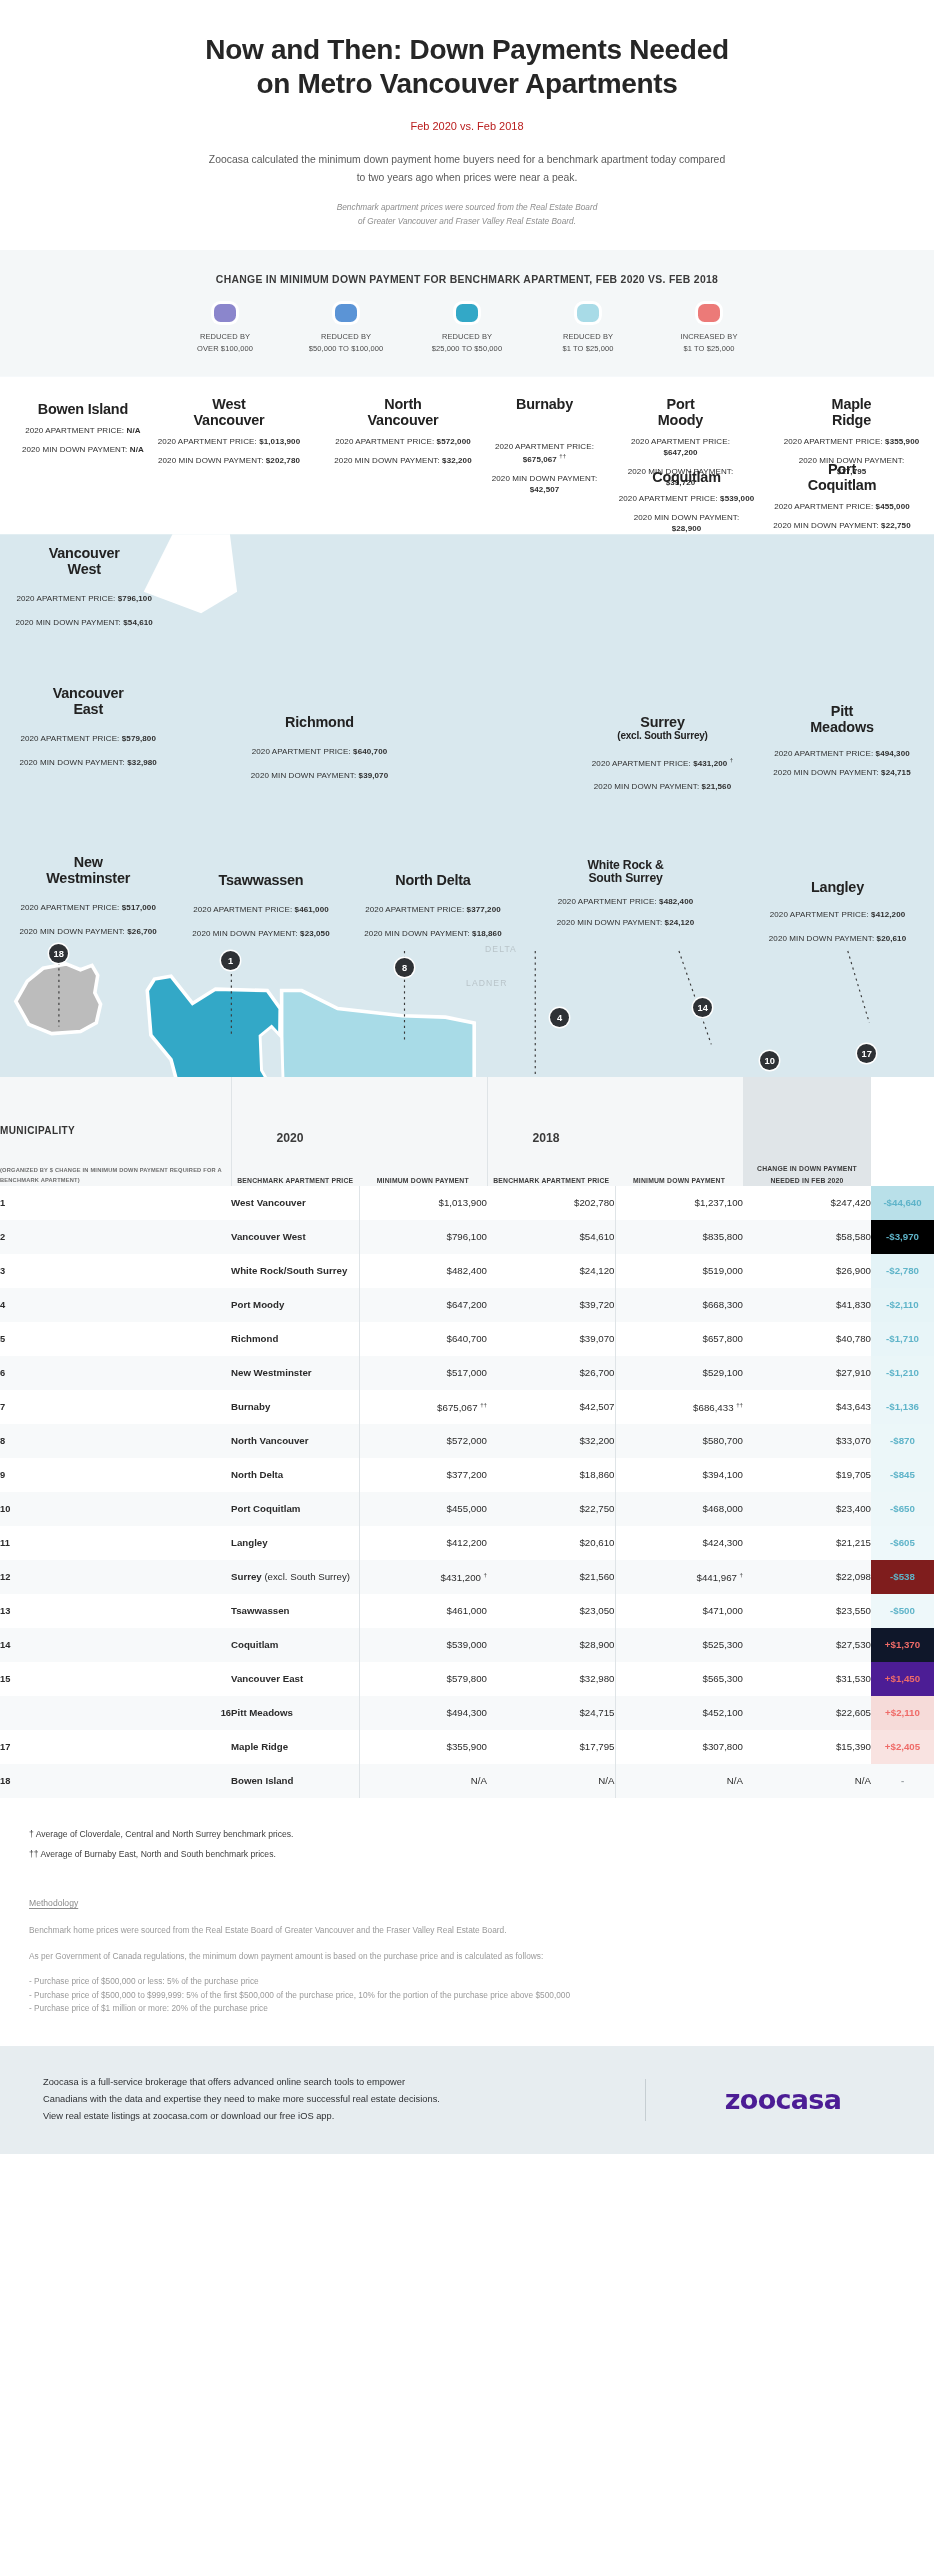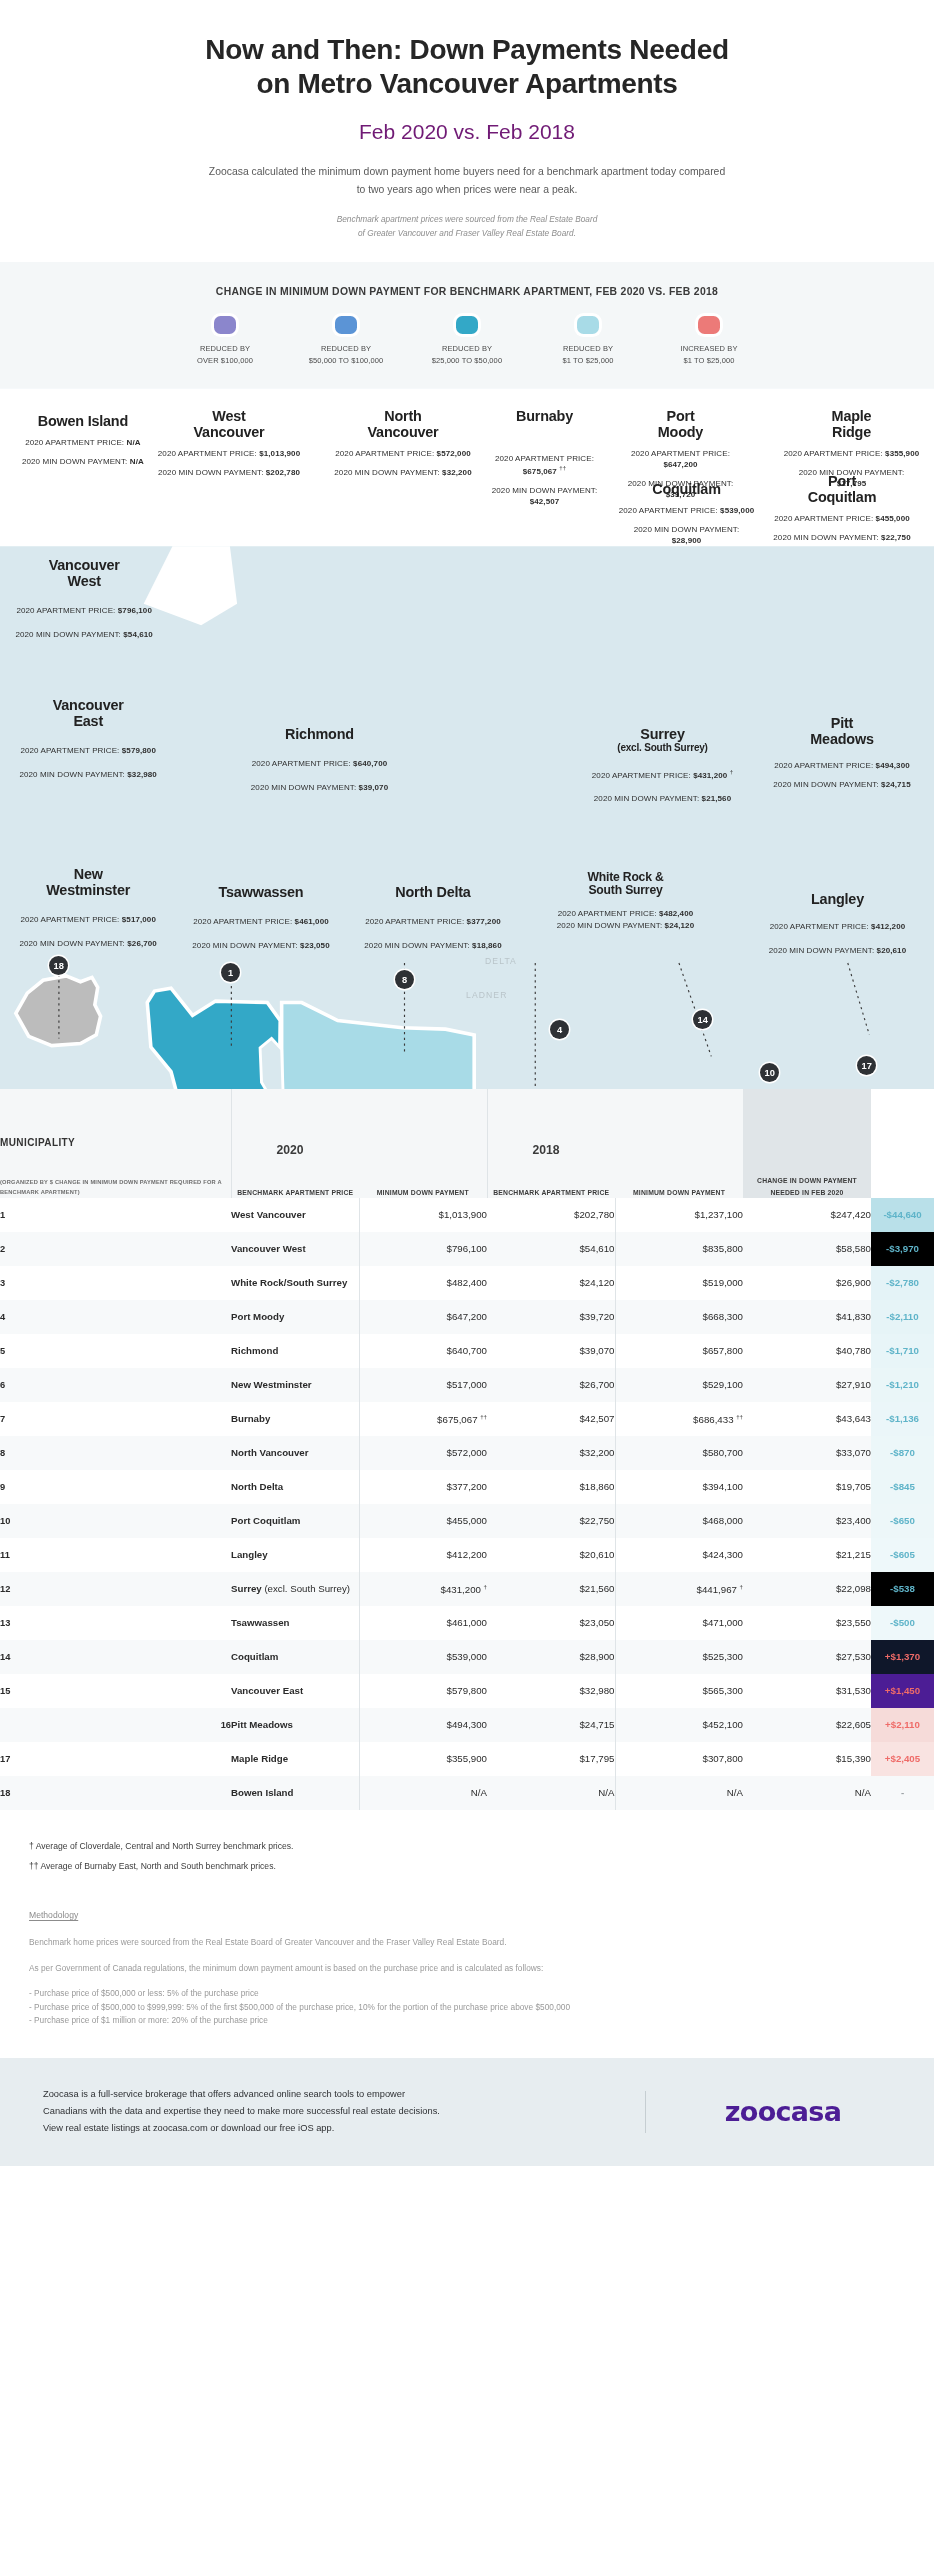--- a/index.html
+++ b/index.html
@@ -12,21 +12,21 @@
   }
 
   
   .header { padding: 33px 86px 21.6px; text-align: center; background:#fff; }
   .title {
     font-size: 28px; font-weight: bold; line-height: 1.22;
     color: #262626; letter-spacing: -0.3px;
   }
   .title .u { text-underline-offset: 3.6px; }
   .subtitle {
-    margin-top: 18.7px; font-size: 21px; color: #701a75; font-weight: normal;
+    margin-top: 18.7px; font-size: 11px; color: #b91c1c; font-weight: normal;
   }
   .blurb {
     margin-top: 18.7px; font-size: 10.4px; line-height: 1.75; color: #5a5a5a;
     max-width: 517px; margin-left:auto; margin-right:auto;
   }
   .source-note {
     margin-top: 14.4px; font-size: 8.3px; line-height: 1.6; font-style: italic;
     color: #8d8d8d;
   }
 
@@ -391,21 +391,21 @@
 
   <div class="m-label" style="left:352px; top:496px; width:162px;">
     <div class="m-name"><span>North Delta</span></div>
     <div class="m-stat" style="margin-top:16px;"><span>2020 APARTMENT PRICE:</span> <b>$377,200</b></div>
     <div class="m-stat" style="margin-top:13px;"><span>2020 MIN DOWN PAYMENT:</span> <b>$18,860</b></div>
   </div>
 
   <div class="m-label" style="left:543px; top:483px; width:165px;">
     <div class="m-name sm"><span>White Rock &amp;</span><br><span>South Surrey</span></div>
     <div class="m-stat" style="margin-top:10px;"><span>2020 APARTMENT PRICE:</span> <b>$482,400</b></div>
-    <div class="m-stat" style="margin-top:1px;"><span>2020 MIN DOWN PAYMENT:</span> <b>$24,120</b></div>
+    <div class="m-stat" style="margin-top:10px;"><span>2020 MIN DOWN PAYMENT:</span> <b>$24,120</b></div>
   </div>
 
   <div class="m-label" style="left:762px; top:503px; width:151px;">
     <div class="m-name"><span>Langley</span></div>
     <div class="m-stat" style="margin-top:14.4px;"><span>2020 APARTMENT PRICE:</span> <b>$412,200</b></div>
     <div class="m-stat" style="margin-top:13px;"><span>2020 MIN DOWN PAYMENT:</span> <b>$20,610</b></div>
   </div>
 
   <div class="ghost-text" style="left:485px; top:568px;">DELTA</div>
   <div class="ghost-text" style="left:466px; top:602px;">LADNER</div>
@@ -559,21 +559,21 @@
           <td class="val">$21,215</td>
           <td class="chg" style="background:#eef8fa;color:#5fb4c9">-$605</td>
         </tr>
         <tr class="alt">
           <td class="rank" style="width: 24.4px;">12</td>
           <td class="muni" style="width: 207px;">Surrey<span class="light"> (excl. South Surrey)</span></td>
           <td class="val sep-l">$431,200 <span class="dag">†</span></td>
           <td class="val">$21,560</td>
           <td class="val sep-l">$441,967 <span class="dag">†</span></td>
           <td class="val">$22,098</td>
-          <td class="chg" style="background:#000000;color:#5fb4c9">-$538</td>
+          <td class="chg" style="background:#7f1d1d;color:#5fb4c9">-$538</td>
         </tr>
         <tr>
           <td class="rank" style="width: 24.4px;">13</td>
           <td class="muni" style="width: 207px;">Tsawwassen</td>
           <td class="val sep-l">$461,000 </td>
           <td class="val">$23,050</td>
           <td class="val sep-l">$471,000 </td>
           <td class="val">$23,550</td>
           <td class="chg" style="background:#eef8fa;color:#5fb4c9">-$500</td>
         </tr>

